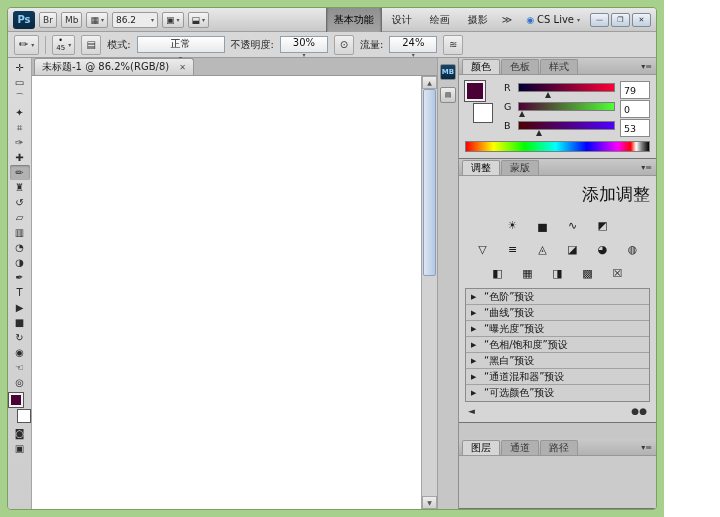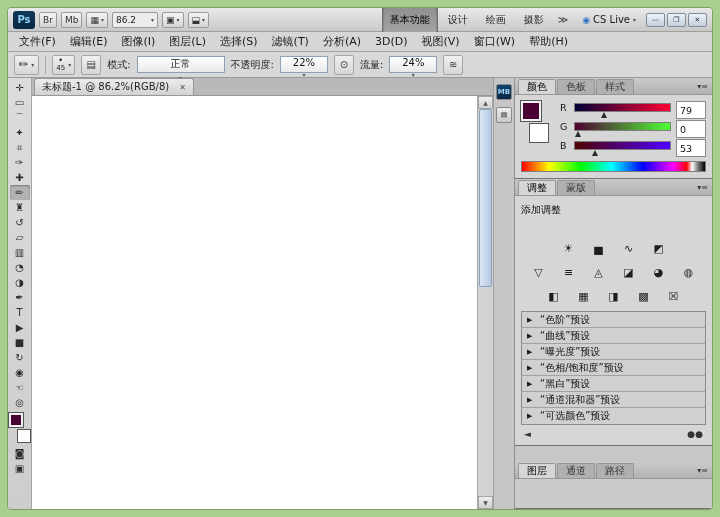--- a/index.html
+++ b/index.html
@@ -1,18 +1,18 @@
 <!DOCTYPE html>
 <html><head>
 <meta charset="utf-8">
 <style>
   html,body{margin:0;padding:0;width:720px;height:517px;overflow:hidden;
     font-family:"DejaVu Sans","Liberation Sans",sans-serif;}
   *{box-sizing:border-box;}
-  .frame{width:720px;height:517px;background:#a7d08c;padding:7px;}
+  .frame{width:664px;height:517px;background:#a7d08c;padding:7px;}
   .window{width:100%;height:100%;background:#cfcfcf;border:1px solid #7f9f62;border-radius:4px;
     overflow:hidden;display:flex;flex-direction:column;}
 
   
   .appbar{height:24px;flex:none;background:linear-gradient(#e9e9e9,#c9c9c9);
     border-bottom:1px solid #9e9e9e;display:flex;align-items:center;gap:4px;padding:0 5px;}
   .pslogo{width:22px;height:18px;border-radius:3px;background:linear-gradient(#0e3a5c,#0a2740);
     color:#8fd0f8;font-size:10px;font-weight:bold;display:flex;align-items:center;justify-content:center;}
   .abtn{height:16px;min-width:18px;padding:0 3px;border:1px solid #9a9a9a;border-radius:2px;
     background:linear-gradient(#f5f5f5,#d4d4d4);font-size:9px;color:#333;
@@ -130,21 +130,21 @@
   .grad-b{background:linear-gradient(to right,rgb(79,0,0),rgb(79,0,255));}
   .chthumb{position:absolute;bottom:-7px;width:0;height:0;border-left:3px solid transparent;
     border-right:3px solid transparent;border-bottom:6px solid #2a2a2a;}
   .thumb-r{left:calc(31% - 3px);} .thumb-g{left:0;} .thumb-b{left:calc(21% - 3px);}
   .chvalue{width:30px;height:14px;border:1px solid #8a8a8a;background:#fff;font-size:9.5px;color:#111;
     display:flex;align-items:center;padding:8px 3px;}
   .ramp{height:11px;border:1px solid #7d7d7d;margin-top:3px;
     background:linear-gradient(to right,#ff0000,#ffff00 15%,#00ff00 32%,#00ffff 49%,#0000ff 66%,#ff00ff 83%,#ff0000 90%,#ffffff 93%,#808080 96%,#000000 100%);}
 
   .adj-body{background:#d6d6d6;padding:4px 6px 2px;}
-  .adj-title{font-size:10px;color:#111;margin:3px 0 19px;}
+  .adj-title{font-size:17px;color:#111;margin:3px 0 7px;text-align:right;}
   .adj-row{display:flex;justify-content:center;align-items:center;gap:10px;height:24px;}
   .adj-icon{min-width:20px;height:18px;display:flex;align-items:center;justify-content:center;
     font-size:11px;color:#1d1d1d;}
   .preset-list{border:1px solid #8a8a8a;background:#d0d0d0;margin-top:3px;}
   .preset-row{height:16px;border-bottom:1px solid #a2a2a2;display:flex;align-items:center;gap:7px;
     padding:0 5px;font-size:10px;color:#111;}
   .preset-row:last-child{border-bottom:none;}
   .preset-arrow{font-size:7px;color:#222;width:6px;}
   .adj-footer{height:18px;display:flex;align-items:center;justify-content:space-between;
     font-size:9px;color:#333;padding:1px 3px;}
@@ -188,33 +188,20 @@
         <span>CS Live</span>
         <span class="caret">▾</span>
       </div>
       <div class="winbtns">
         <div class="winbtn">—</div>
         <div class="winbtn">❐</div>
         <div class="winbtn">✕</div>
       </div>
     </div>
 
-    <div class="menubar">
-      <span class="menu-item">文件(F)</span>
-      <span class="menu-item">编辑(E)</span>
-      <span class="menu-item">图像(I)</span>
-      <span class="menu-item">图层(L)</span>
-      <span class="menu-item">选择(S)</span>
-      <span class="menu-item">滤镜(T)</span>
-      <span class="menu-item">分析(A)</span>
-      <span class="menu-item">3D(D)</span>
-      <span class="menu-item">视图(V)</span>
-      <span class="menu-item">窗口(W)</span>
-      <span class="menu-item">帮助(H)</span>
-    </div>
 
     <div class="optionsbar">
       <div class="opt-tool">
         <span>✏</span>
         <span class="caret">▾</span>
       </div>
       <div class="vsep"></div>
       <div class="brush-preview">
         <span class="bp-col">
           <span class="bdot">•</span>
@@ -223,21 +210,21 @@
         <span class="caret">▾</span>
       </div>
       <div class="sqbtn">▤</div>
       <span class="opt-label">模式:</span>
       <div class="opt-select w88">
         <span>正常</span>
         <span class="caret">▾</span>
       </div>
       <span class="opt-label">不透明度:</span>
       <div class="opt-select w48">
-        <span>22%</span>
+        <span>30%</span>
         <span class="caret">▾</span>
       </div>
       <div class="sqbtn">⊙</div>
       <span class="opt-label">流量:</span>
       <div class="opt-select w48">
         <span>24%</span>
         <span class="caret">▾</span>
       </div>
       <div class="sqbtn">≋</div>
     </div>

